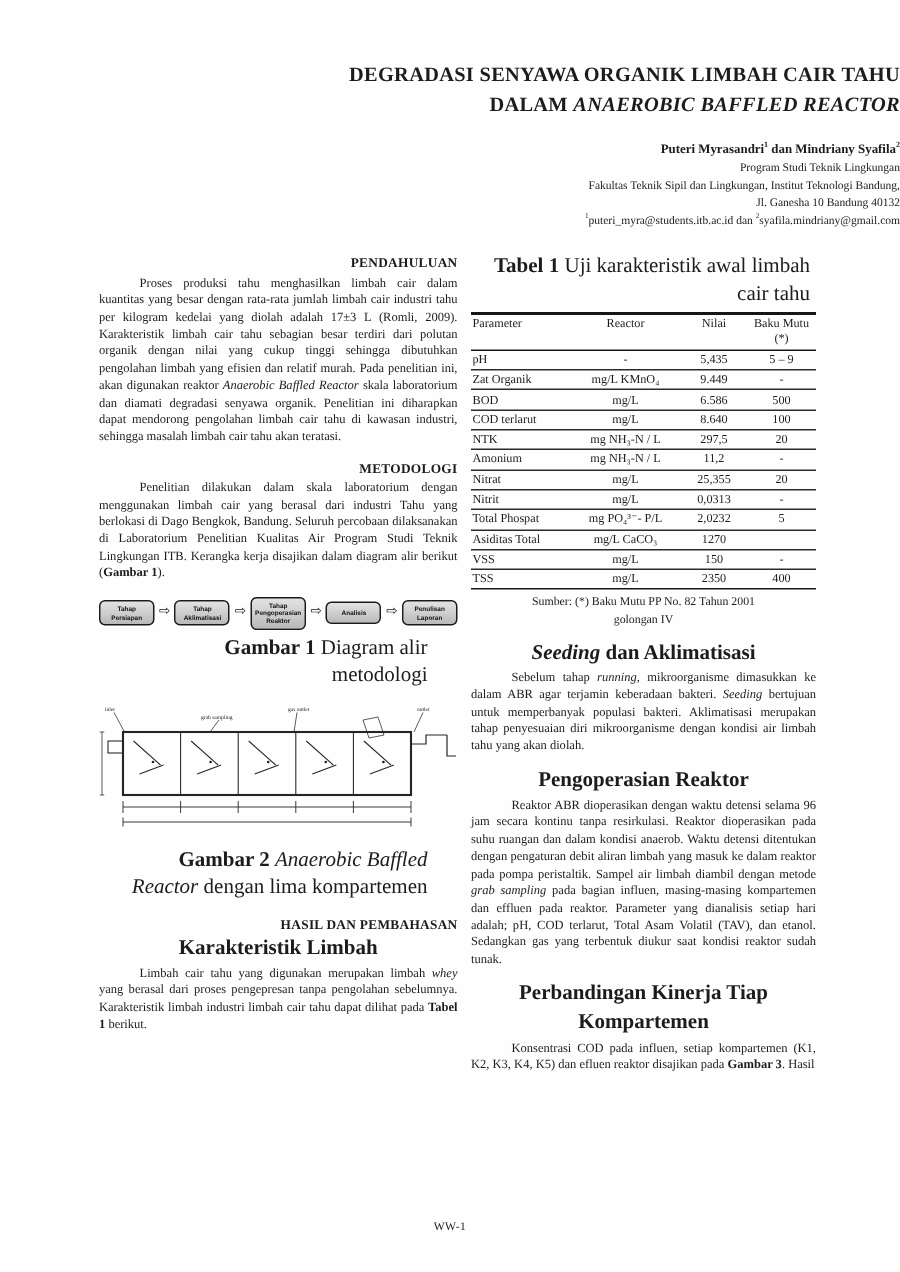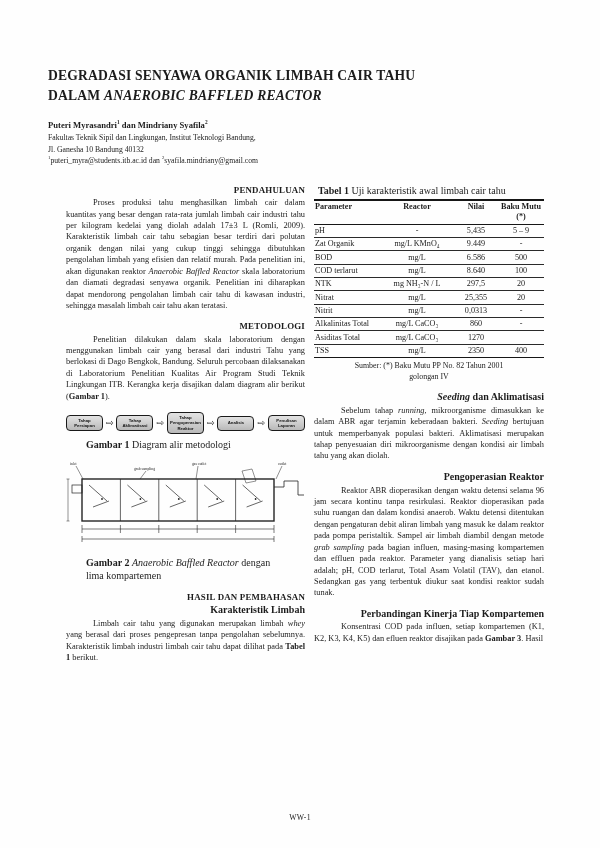--- a/index.html
+++ b/index.html
@@ -4,21 +4,21 @@
 <style>
   html,body{margin:0;padding:0;background:#ffffff;}
   .page{
     position:relative;
     width:600px;height:848px;
     background:#fefefe;
     font-family:"Liberation Serif","DejaVu Serif",serif;
     color:#1c1c1c;
     overflow:hidden;
   }
-  .title-block{padding-top:66px;text-align:left;margin-left:48px;}
+  .title-block{padding-top:40px;text-align:right;}
   .title{
     margin:0;font-size:13.6px;font-weight:bold;letter-spacing:.2px;
     line-height:1.45;
   }
   .r-i{font-style:italic;}
   .r-b{font-weight:bold;}
   .r-bi{font-weight:bold;font-style:italic;}
   .r-sup{vertical-align:super;font-size:62%;line-height:0;}
   .authors{margin-top:14px;line-height:1.5;}
   .author-names{font-size:8.6px;font-weight:bold;}
@@ -27,46 +27,46 @@
   .columns{
     display:flex;gap:9px;
     margin:17px 52px 0 66px;
     text-align:justify;
   }
   .col{font-size:8.35px;line-height:1.37;}
   .col-left{width:239px;flex:0 0 239px;}
   .col-right{width:230px;flex:0 0 230px;}
   h2.sec{font-size:8.9px;font-weight:bold;margin:9px 0 1px;text-align:right;letter-spacing:.2px;}
   h2.sec.first{margin-top:0;}
-  h3.sub{font-size:10px;font-weight:bold;margin:8px 0 1px;text-align:right;}
+  h3.sub{font-size:14px;font-weight:bold;margin:8px 0 1px;text-align:center;}
   h3.sub.tight{margin-top:0;}
   .col p{margin:0 0 2px;text-indent:27px;}
   
   .flowchart{display:flex;align-items:center;justify-content:space-between;margin:10px 0 4px;}
   .fc-box{
     flex:0 0 auto;width:37px;min-height:15px;
     background:linear-gradient(#e3e3e3,#b9b9b9);
     border:1.3px solid #1a1a1a;border-radius:4px;
     font-family:"Liberation Sans",sans-serif;
     font-size:4.3px;font-weight:bold;line-height:1.25;
     display:flex;align-items:center;justify-content:center;text-align:center;
     white-space:pre-line;padding:2px 1px;box-sizing:border-box;color:#111;
     text-indent:0;
   }
   .fc-arrow{font-family:"DejaVu Sans",sans-serif;font-size:9px;color:#111;line-height:1;}
   .caption{
-    text-align:left;font-size:10px;line-height:1.3;
+    text-align:right;font-size:14px;line-height:1.3;
     margin:3px 0 6px;padding:0 20px;text-indent:0;
   }
   .reactor{display:block;margin:6px auto 0;}
   
   .table-caption{margin:0 0 2px;padding:0 4px;}
   table.t1{width:100%;border-collapse:collapse;font-size:8.15px;line-height:1.22;}
   table.t1 th{
-    font-weight:bold;vertical-align:top;padding:1px 1px 2px;
+    font-weight:normal;vertical-align:top;padding:1px 1px 2px;
     border-top:2.2px solid #161616;border-bottom:1.4px solid #161616;
   }
   table.t1 th:nth-child(1){text-align:left;}
   table.t1 th:nth-child(2),table.t1 th:nth-child(3),table.t1 th:nth-child(4){text-align:center;}
   table.t1 td{padding:1.2px 1px;border-bottom:.8px solid #2a2a2a;vertical-align:top;margin-left:39px;}
   table.t1 td:nth-child(1){text-align:left;}
   table.t1 td:nth-child(2),table.t1 td:nth-child(3),table.t1 td:nth-child(4){text-align:center;}
   table.t1 tbody tr:last-child td{border-bottom:1.8px solid #161616;}
   .source{font-size:7.9px;text-align:center;line-height:1.4;margin:2px 0 4px;}
   .page-footer{
@@ -81,20 +81,21 @@
 
 <div class="page">
 
   <header class="title-block">
     <h1 class="title">
       <span>DEGRADASI SENYAWA ORGANIK LIMBAH CAIR TAHU</span><br>
       <span><span>DALAM </span><span class="r-i">ANAEROBIC BAFFLED REACTOR</span></span>
     </h1>
     <div class="authors">
       <div class="author-names"><span>Puteri Myrasandri</span><span class="r-sup">1</span><span> dan Mindriany Syafila</span><span class="r-sup">2</span></div>
+      <div class="affil">Program Studi Teknik Lingkungan</div>
       <div class="affil">Fakultas Teknik Sipil dan Lingkungan, Institut Teknologi Bandung,</div>
       <div class="affil">Jl. Ganesha 10 Bandung 40132</div>
       <div class="email"><span class="r-sup">1</span><span>puteri_myra@students.itb.ac.id</span><span> dan </span><span class="r-sup">2</span><span>syafila.mindriany@gmail.com</span></div>
     </div>
   </header>
 
   <main class="columns">
 
     <section class="col col-left">
       <h2 class="sec first">PENDAHULUAN</h2>
@@ -230,42 +231,54 @@
               <td>8.640</td>
               <td>100</td>
             </tr>
             <tr>
               <td>NTK</td>
               <td>mg NH₃-N / L</td>
               <td>297,5</td>
               <td>20</td>
             </tr>
             <tr>
+              <td>Amonium</td>
+              <td>mg NH₃-N / L</td>
+              <td>11,2</td>
+              <td>-</td>
+            </tr>
+            <tr>
               <td>Nitrat</td>
               <td>mg/L</td>
               <td>25,355</td>
               <td>20</td>
             </tr>
             <tr>
               <td>Nitrit</td>
               <td>mg/L</td>
               <td>0,0313</td>
               <td>-</td>
             </tr>
             <tr>
-              <td>Alkalinitas Total</td>
-              <td>mg/L CaCO₃</td>
-              <td>860</td>
-              <td>-</td>
+              <td>Total Phospat</td>
+              <td>mg PO₄³⁻- P/L</td>
+              <td>2,0232</td>
+              <td>5</td>
             </tr>
             <tr>
               <td>Asiditas Total</td>
               <td>mg/L CaCO₃</td>
               <td>1270</td>
               <td></td>
+            </tr>
+            <tr>
+              <td>VSS</td>
+              <td>mg/L</td>
+              <td>150</td>
+              <td>-</td>
             </tr>
             <tr>
               <td>TSS</td>
               <td>mg/L</td>
               <td>2350</td>
               <td>400</td>
             </tr>
           </tbody>
       </table>
       <div class="source">

